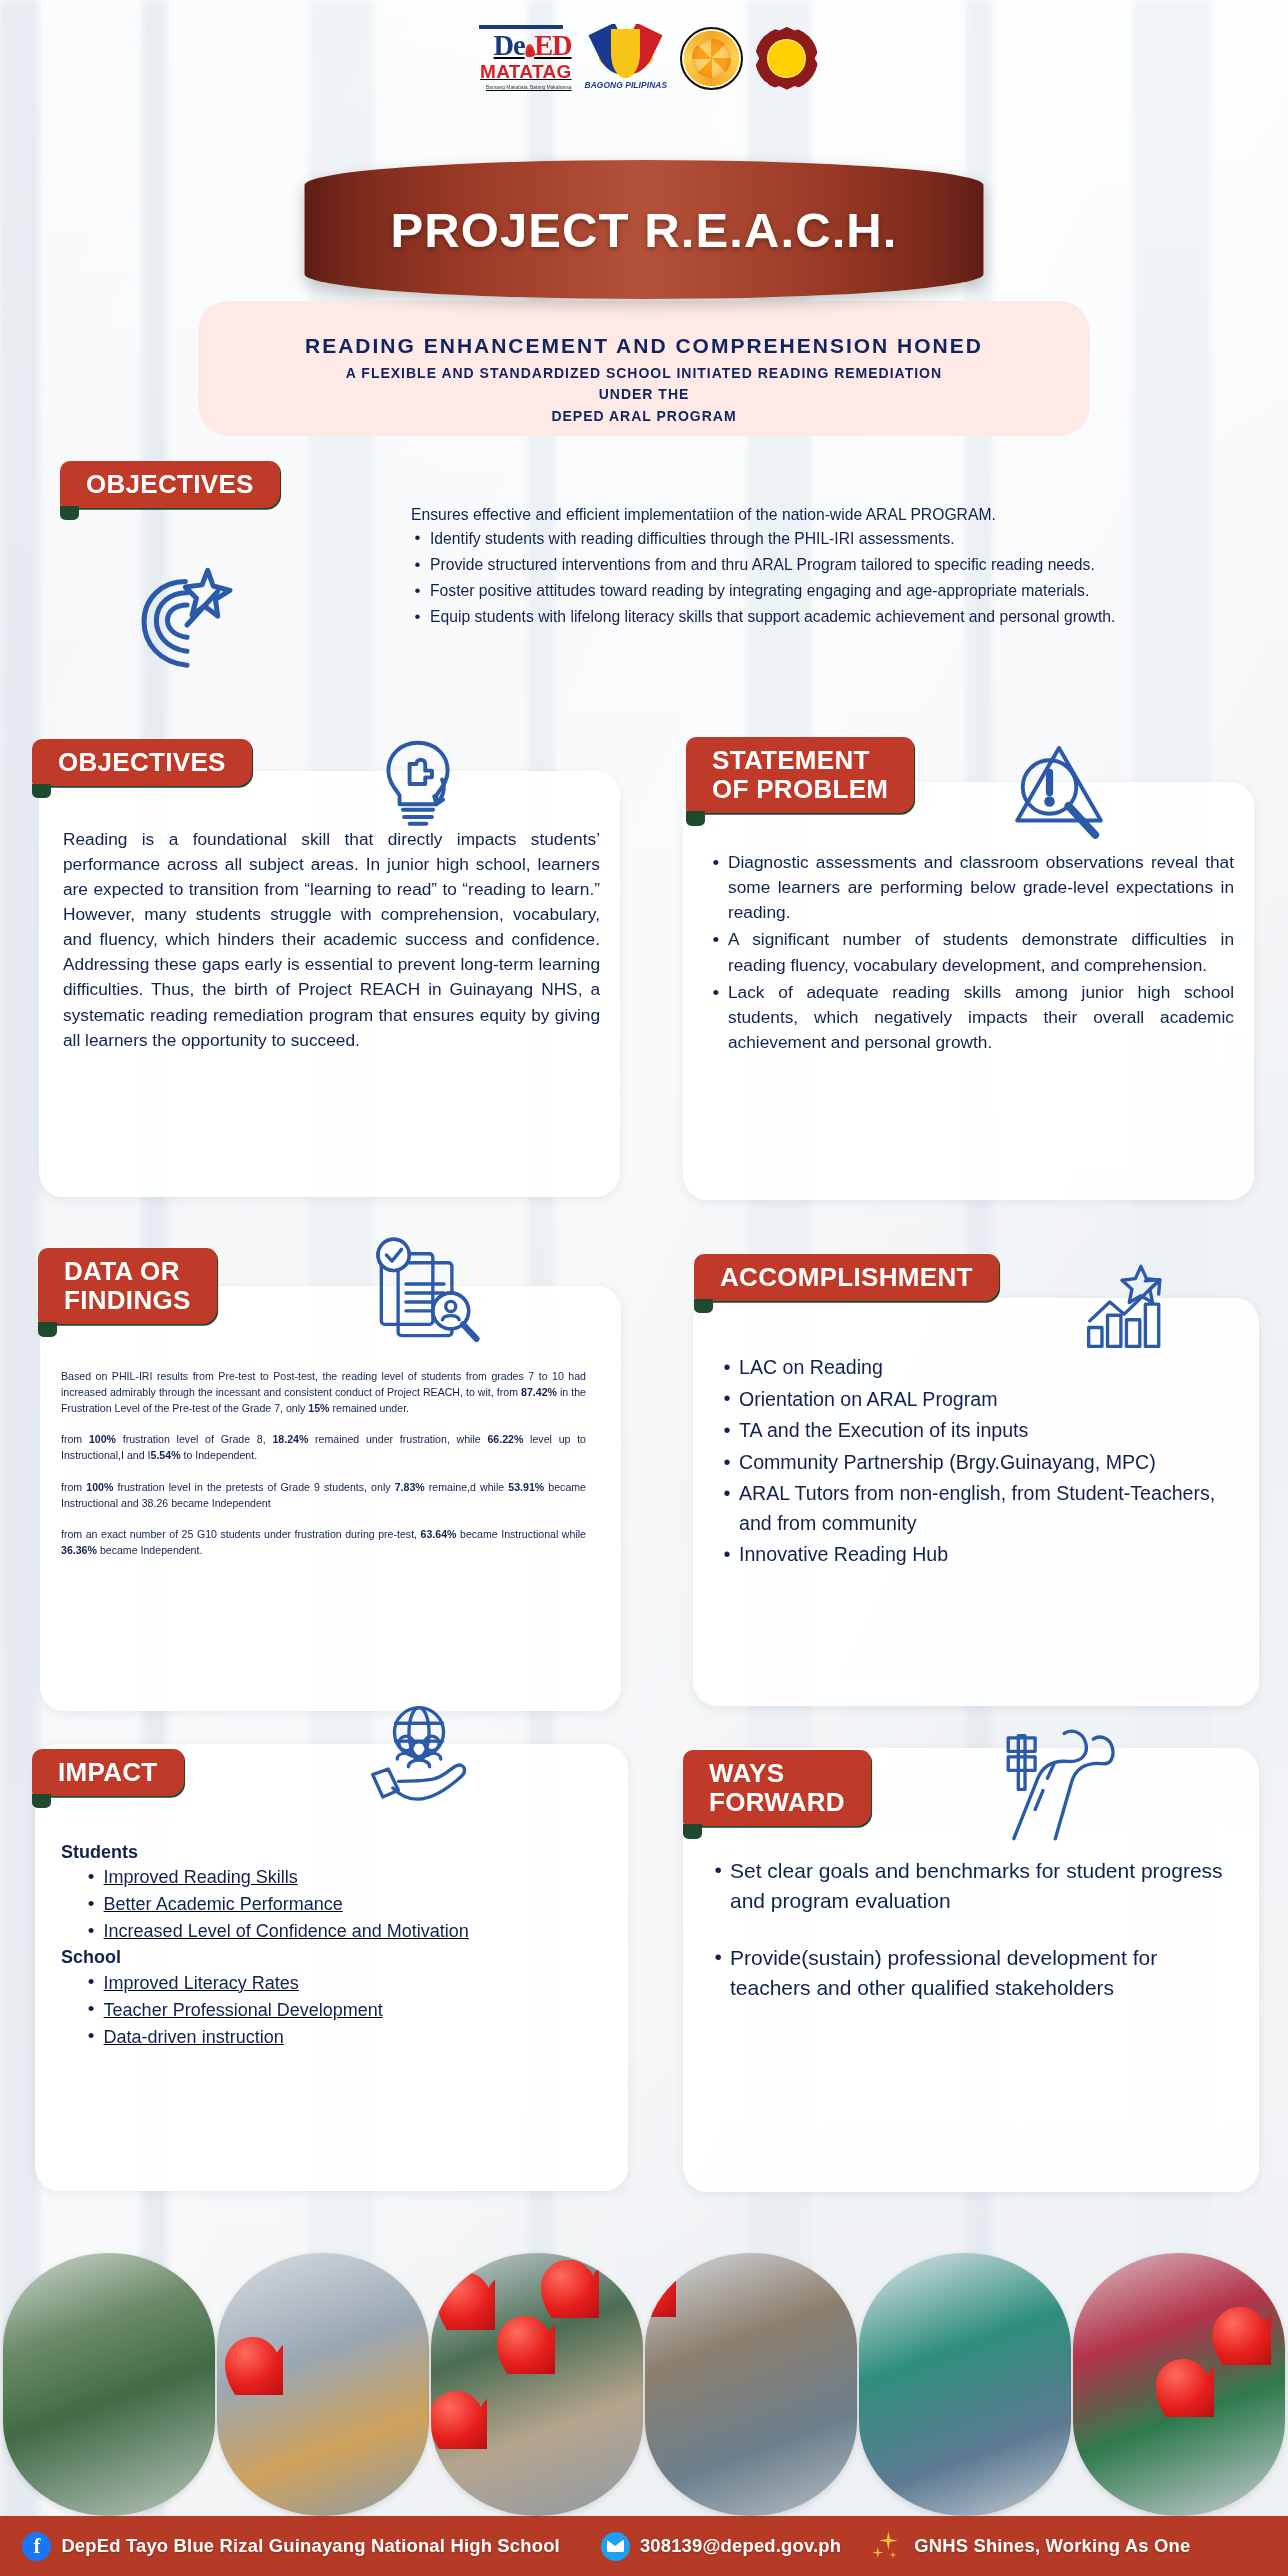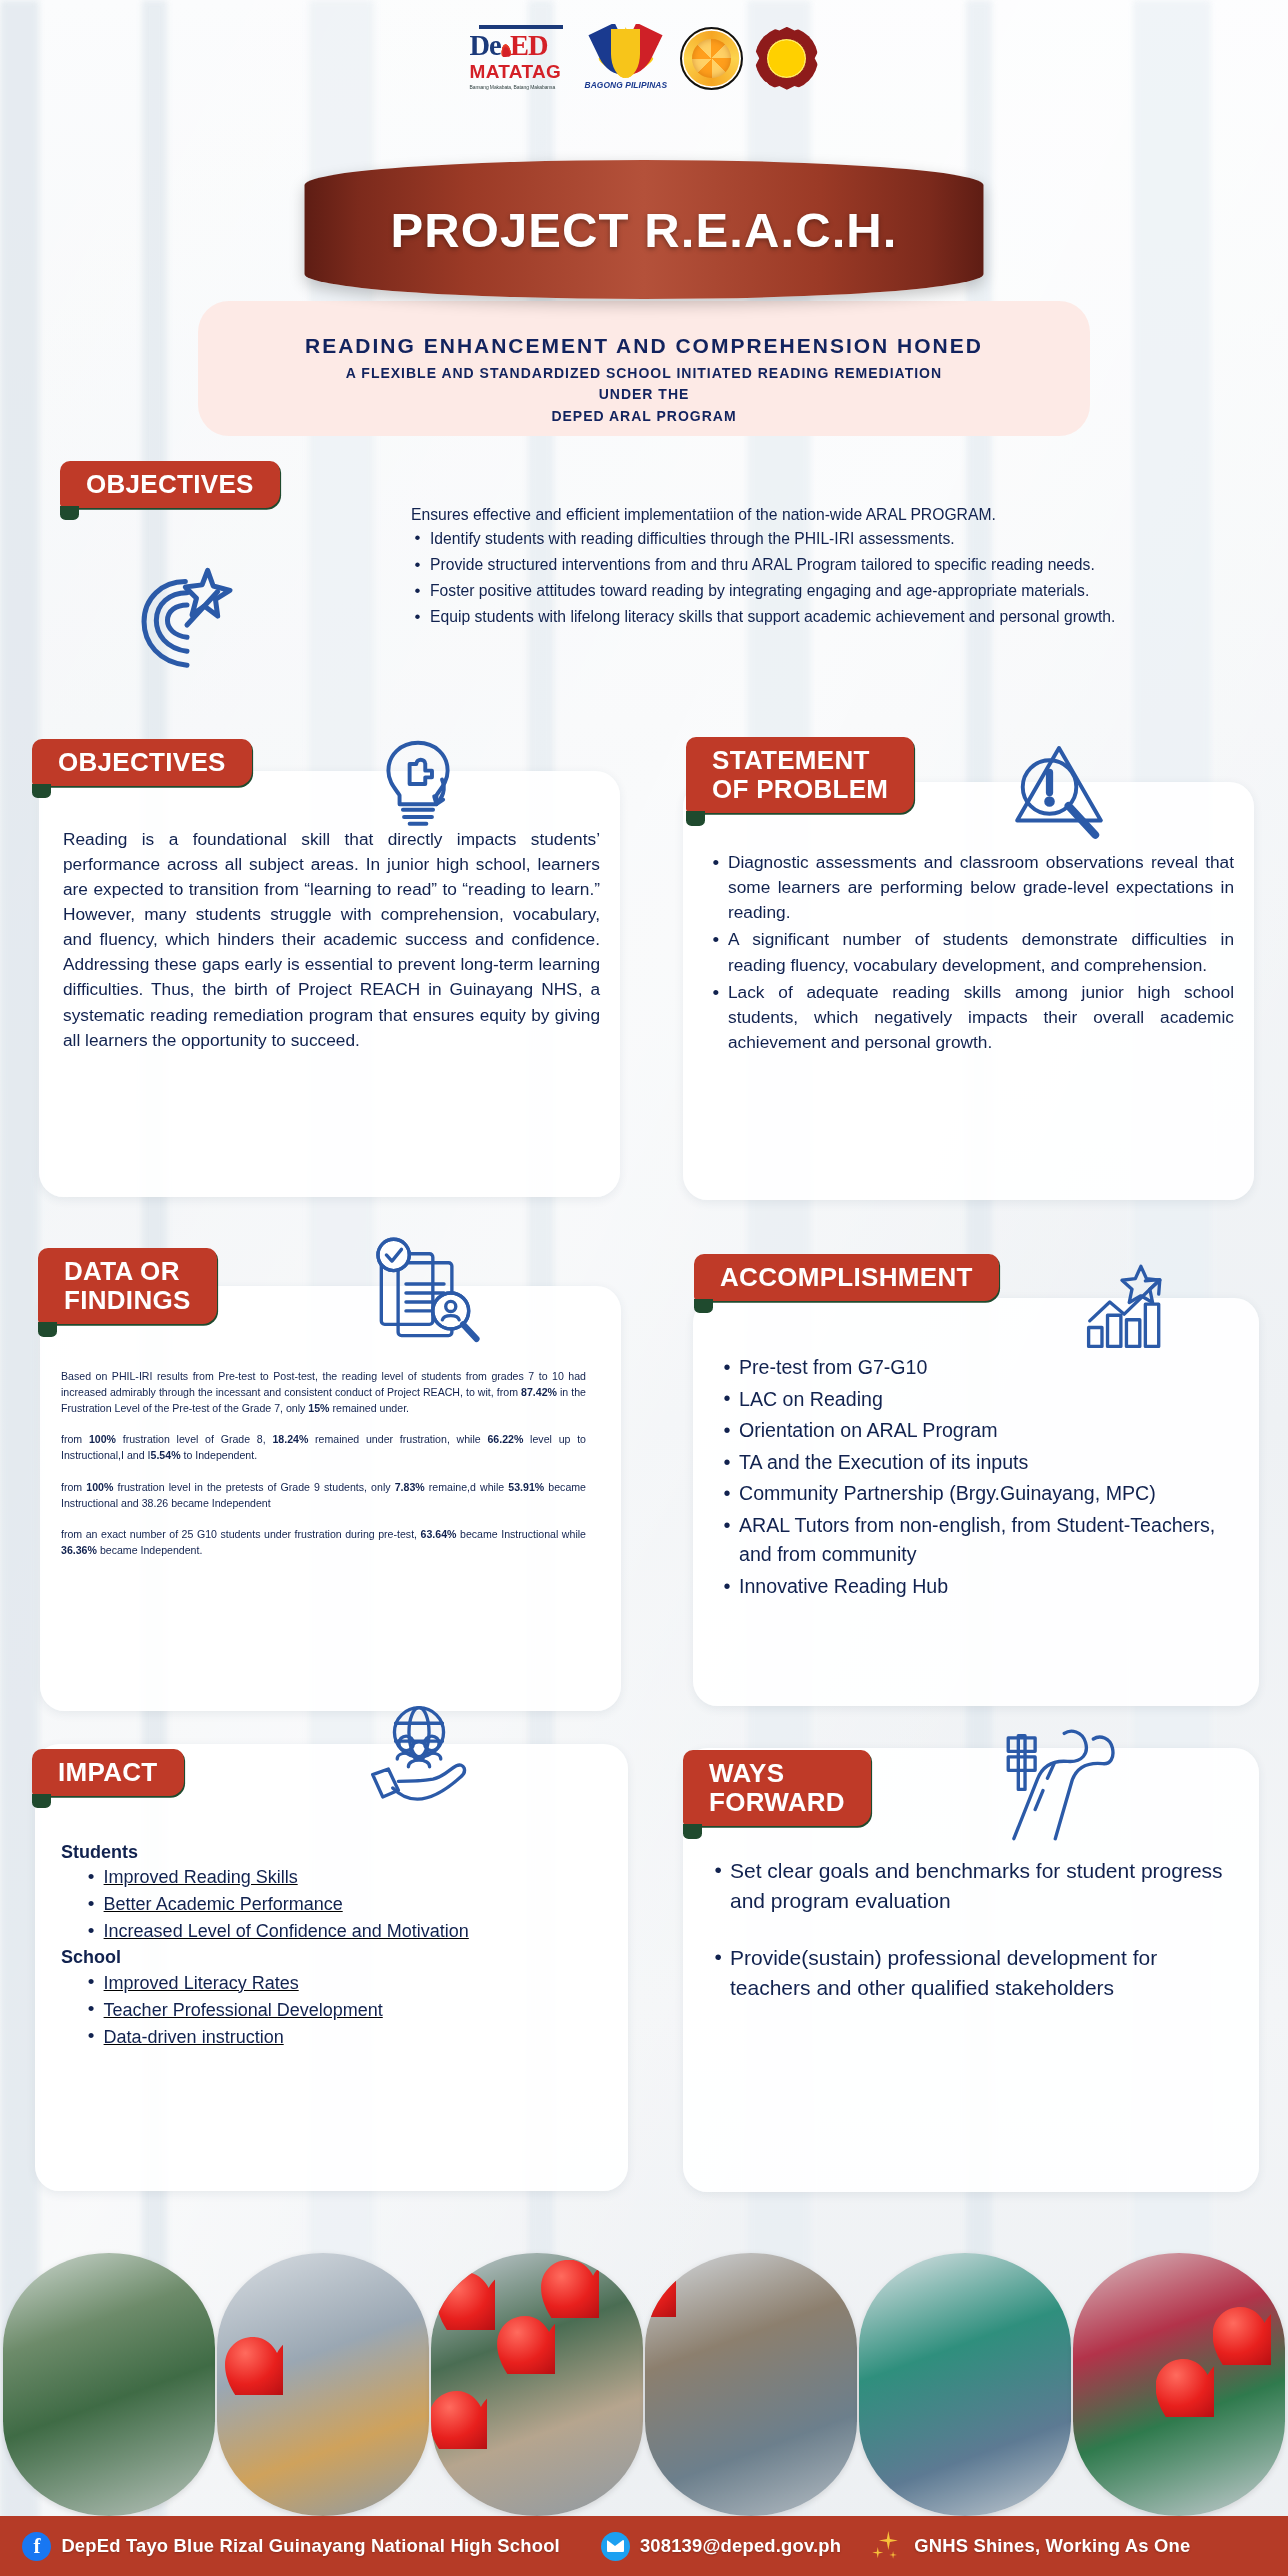--- a/index.html
+++ b/index.html
@@ -38,21 +38,21 @@
   }
 
   
   .logo-row {
     position: absolute; top: 23.5px; left: 0; width: 100%;
     display: flex; justify-content: center; align-items: flex-end; gap: 12.3px;
     z-index: 5;
   }
   .logo { position: relative; }
 
-  .logo-deped { width: 102px; text-align: left; }
+  .logo-deped { width: 102px; text-align: right; text-decoration: underline; }
   .logo-deped .rule { height: 3.9px; background: #1b3a7a; width: 84px; margin: 0 auto 3.4px; }
   .logo-deped .dw {
     font-size: 28.5px; font-weight: 700; letter-spacing: -1.1px; line-height: .95;
     font-family: "Liberation Serif", serif;
   }
   .logo-deped .dw .b { color: #1b3a7a; }
   .logo-deped .dw .r { color: #d42027; }
   .logo-deped .flame {
     display: inline-block; width: 9.5px; height: 13.4px; position: relative; top: 1.7px;
     background: radial-gradient(ellipse at 50% 85%, #d42027 45%, #f04a2a 70%, rgba(255,255,255,0) 72%);
@@ -455,21 +455,20 @@
         <path d="M100 6 L110 28 L134 31 L116 47 L121 71 L100 59 L79 71 L84 47 L66 31 L90 28 Z"></path>
         <rect x="6" y="116" width="24" height="34"></rect>
         <rect x="40" y="94" width="24" height="56"></rect>
         <rect x="74" y="102" width="24" height="48"></rect>
         <rect x="108" y="74" width="24" height="76"></rect>
         <path d="M8 104 L44 70 L70 92 L132 32"></path>
         <path d="M108 32 L134 30 L132 56"></path>
       </svg>
     </div>
     <ul class="bullets" id="accom-list">
-      <li>Pre-test from G7-G10</li>
       <li>LAC on Reading</li>
       <li>Orientation on ARAL Program</li>
       <li>TA and the Execution of its inputs</li>
       <li>Community Partnership (Brgy.Guinayang, MPC)</li>
       <li>ARAL Tutors from non-english, from Student-Teachers, and from community</li>
       <li>Innovative Reading Hub</li>
     </ul>
   </section>
 
   <section id="sec-impact">

